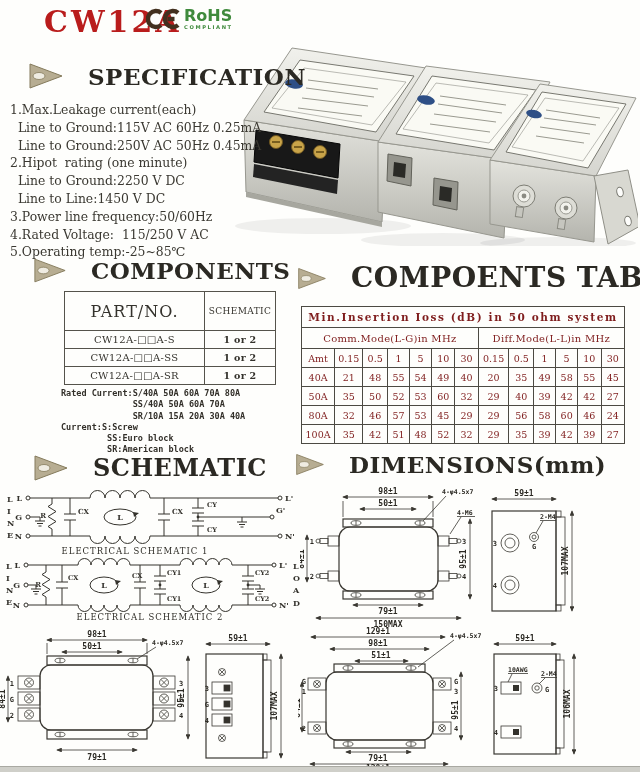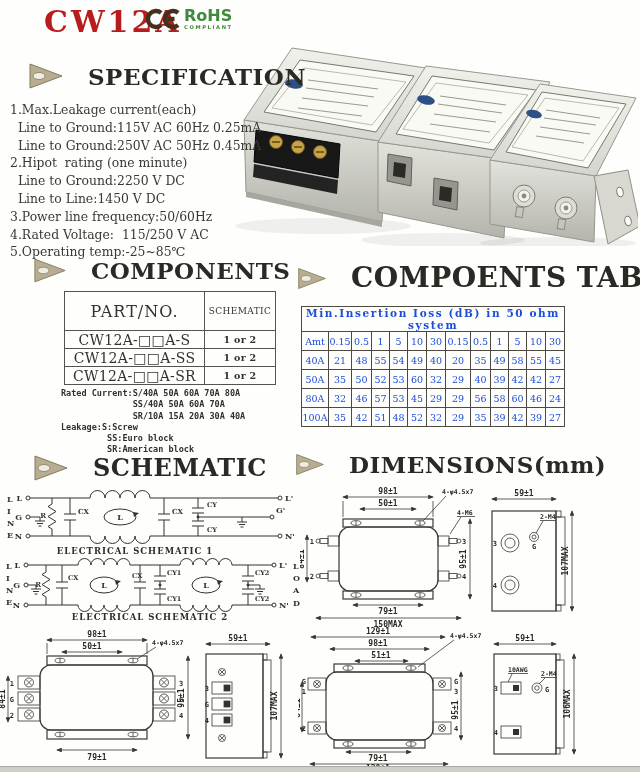--- a/index.html
+++ b/index.html
@@ -12,31 +12,31 @@
   .rohs .r1{font-family:"DejaVu Sans",sans-serif;font-weight:bold;font-size:16px}
   .rohs .r2{font-family:"DejaVu Sans",sans-serif;font-weight:bold;font-size:5.2px;letter-spacing:1.6px;margin-top:1px}
   .heading{position:absolute;display:flex;align-items:center;gap:24px;white-space:nowrap}
   .heading h2{font-size:23px;letter-spacing:.5px;color:#2b2923;line-height:1}
   .spec-list{position:absolute;left:10px;top:101px;font-size:12.4px;line-height:17.8px;color:#3a3831}
   .spec-list div{white-space:pre}
   .parts-table{position:absolute;left:64px;top:291px;border-collapse:collapse;color:#34322c;background:#fefefc}
   .parts-table th,.parts-table td{border:1px solid #55534b;text-align:center;padding:0}
   .parts-table th.pn{width:139px;font-size:16px;font-weight:normal;height:38px;letter-spacing:1px}
   .parts-table th.sc{width:70px;font-size:9px;font-weight:normal;letter-spacing:.4px}
-  .parts-table td{height:17px;font-size:14px;letter-spacing:.3px}
+  .parts-table td{height:17px;font-size:10px;letter-spacing:.3px}
   .parts-table tbody td:last-child{font-size:9.5px;font-weight:bold}
   .notes{position:absolute;left:61px;top:388px;font-family:"DejaVu Sans Mono",monospace;
          font-weight:bold;font-size:8.5px;line-height:11.3px;color:#33302a}
   .notes div{white-space:pre}
-  .loss-table{position:absolute;left:301px;top:306px;width:264px;table-layout:fixed;
-              border-collapse:collapse;color:#1d4ed8;background:#fefefc}
+  .loss-table{position:absolute;left:301px;top:306px;width:324px;table-layout:fixed;
+              border-collapse:collapse;color:#7f1d1d;background:#fefefc}
   .loss-table td{border:1px solid #4c4a43;text-align:center;padding:0;height:18px;font-size:9.5px}
   .loss-table tr.lt-title td{font-weight:bold;font-size:10.5px;letter-spacing:1.6px;height:20px}
   .loss-table tr.lt-group td{font-size:10px;letter-spacing:.3px;height:20px}
-  .sch-cap{position:absolute;font-size:8.5px;font-weight:bold;letter-spacing:1px;text-align:center;color:#2f2d27}
+  .sch-cap{position:absolute;font-size:8.5px;font-weight:normal;letter-spacing:1px;text-align:center;color:#2f2d27}
   .page-edge{position:absolute;left:0;top:766px;width:640px;height:6px;background:#cfcfc9;border-top:1px solid #a9a9a2}
   svg text{font-family:"DejaVu Sans Mono",monospace;font-weight:bold;fill:#2c2a24}
   svg text.dim{font-size:8px}
   svg text.dim2{font-size:6.5px}
   svg text.term{font-size:7px}
   svg.sch text{font-family:"DejaVu Serif",serif;font-weight:bold;fill:#34322c}
   svg.sch text.s8{font-size:8px}
   svg.sch text.s7{font-size:7px}
   svg.sch text.s6{font-size:6.5px}
   .ln{fill:none;stroke:#3a3832;stroke-width:1.2}
@@ -169,21 +169,21 @@
         <tr>
           <td>CW12A-□□A-SR</td>
           <td>1 or 2</td>
         </tr>
       </tbody>
   </table>
   <div class="notes">
       <div>Rated Current:S/40A 50A 60A 70A 80A</div>
       <div>              SS/40A 50A 60A 70A</div>
       <div>              SR/10A 15A 20A 30A 40A</div>
-      <div>Leakage:S:Screw</div>
+      <div>Current:S:Screw</div>
       <div>         SS:Euro block</div>
       <div>         SR:American block</div>
     </div>
 
   <div class="heading" style="left:297px;top:264px">
     <svg width="30" height="25" viewBox="0 0 36 28">
       <polygon points="2,2 34,14 2,26" fill="#b7ad92" stroke="#857b5c"></polygon>
       <ellipse cx="11" cy="14" rx="6" ry="3.5" fill="#efece2" stroke="#857b5c" stroke-width="0.8"></ellipse>
     </svg>
     <h2 style="font-size:28px">COMPOENTS TABLE</h2>
@@ -200,20 +200,24 @@
         <col style="width:25px">
       <col style="width:20px">
         <col style="width:18px">
         <col style="width:18px">
         <col style="width:19px">
         <col style="width:19px">
     </colgroup>
     <tbody>
       <tr class="lt-title">
         <td colspan="13">Min.Insertion Ioss (dB) in 50 ohm system</td>
+      </tr>
+      <tr class="lt-group">
+        <td colspan="7">Comm.Mode(L-G)in MHz</td>
+        <td colspan="6">Diff.Mode(L-L)in MHz</td>
       </tr>
       <tr class="lt-head">
           <td>Amt</td>
           <td>0.15</td>
           <td>0.5</td>
           <td>1</td>
           <td>5</td>
           <td>10</td>
           <td>30</td>
           <td>0.15</td>

